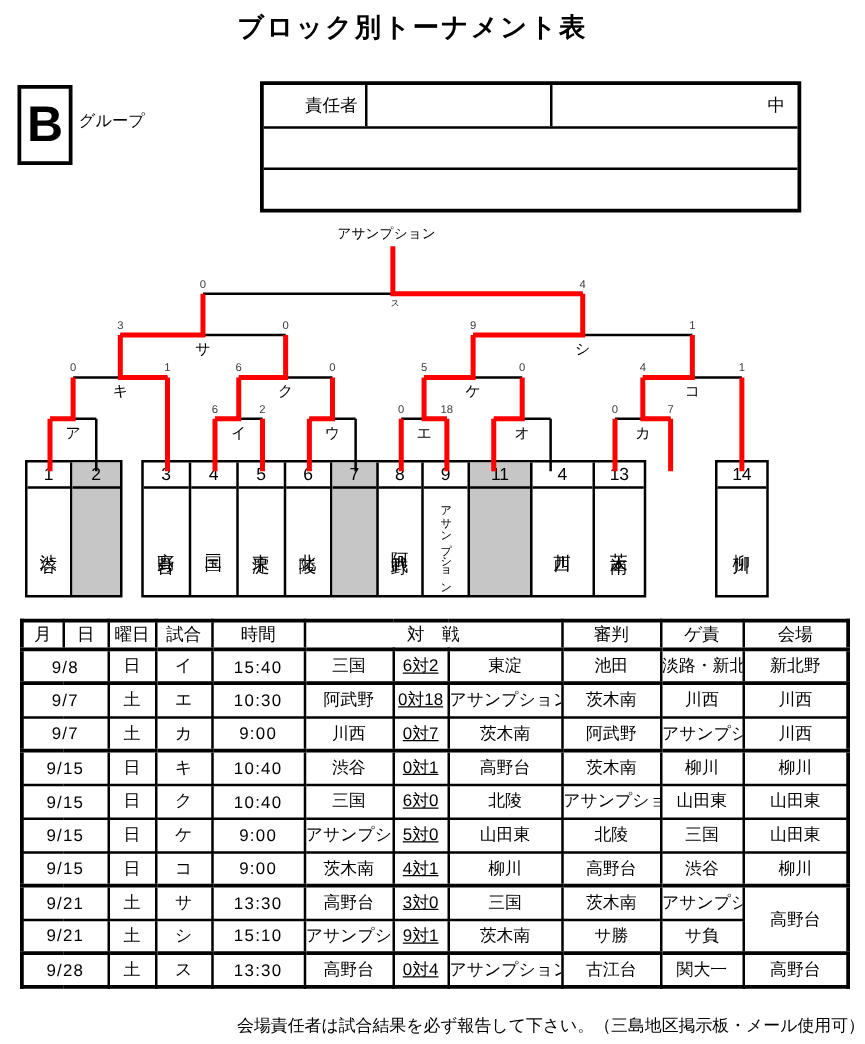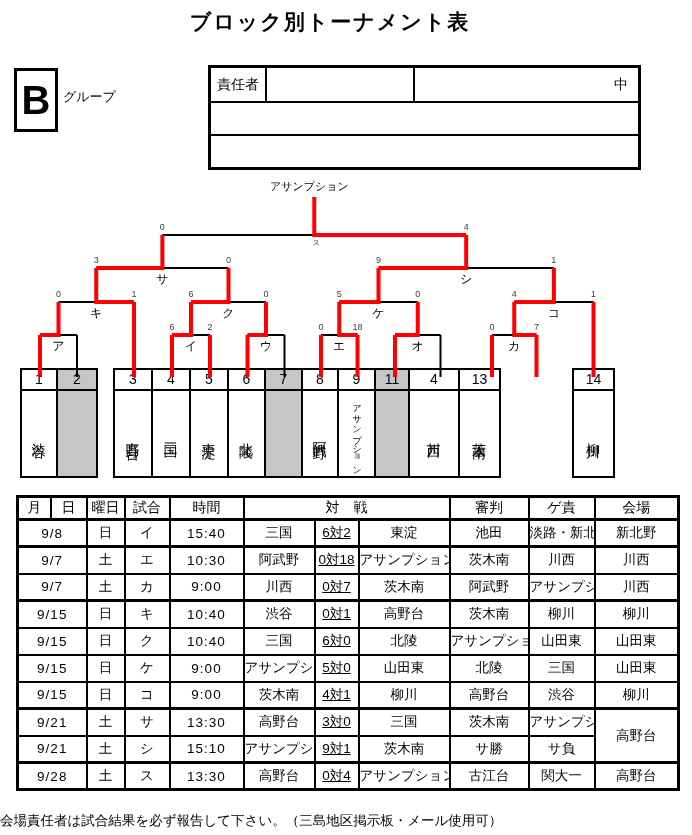--- a/index.html
+++ b/index.html
@@ -7,21 +7,21 @@
     width:692px;height:835px;position:relative;background:#ffffff;color:#000;
     font-family:"Liberation Sans","DejaVu Sans",sans-serif;overflow:hidden;
   }
   .abs{position:absolute;}
   .title{top:8px;left:0;width:660px;text-align:center;font-size:21px;font-weight:600;letter-spacing:2px;}
   .group-box{left:14px;top:68px;width:44px;height:64px;border:3px solid #000;
     display:flex;align-items:center;justify-content:center;font-size:40px;font-weight:700;box-sizing:border-box;}
   .group-label{left:63px;top:88px;font-size:13px;}
   
   .info-form{left:208px;top:65px;width:433px;border:3px solid #000;box-sizing:border-box;background:#fff;}
-  .if-row{display:flex;border-bottom:2px solid #000;}
+  .if-row{display:flex;border-bottom:2px solid #000;padding-left:27px;}
   .if-row:last-child{border-bottom:none;}
   .if-cell{display:flex;align-items:center;justify-content:center;font-size:14px;box-sizing:border-box;}
   .br{border-right:2px solid #000;}
   .r1{height:33px;}
   .r23{height:31px;}
   .w56{width:56px;} .w148{width:148px;} .w88{width:88px;} .w92{width:92px;}
   .grow{flex:1;}
   .suffix-cell{justify-content:flex-end;padding-right:10px;}
   
   #bracket-svg{left:0;top:0;pointer-events:none;z-index:3;}
@@ -46,21 +46,21 @@
     font-size:13.5px;font-weight:400;overflow:hidden;white-space:nowrap;}
   table.sched thead th{height:20px;font-size:14px;border-bottom:3px solid #000;}
   table.sched tbody tr{height:27px;}
   table.sched tbody tr.grp td{border-top:3px solid #000;}
   td.c-date{font-size:15px;letter-spacing:1px;}
   td.c-time{font-size:15px;letter-spacing:1px;}
   td.c-score{font-size:11px;text-decoration:underline;}
   td.sm{font-size:9px;}
   td.sm8{font-size:8px;}
   td.sm10{font-size:10px;}
-  .footer-note{top:812px;left:0;width:692px;text-align:left;font-size:13.5px;font-weight:500;}
+  .footer-note{top:812px;left:0;width:692px;text-align:right;font-size:13.5px;font-weight:500;}
 </style>
 </head>
 <body>
 
 <div class="abs title">ブロック別トーナメント表</div>
 
 <div class="abs group-box">
   <span>B</span>
 </div>
 <div class="abs group-label">グループ</div>
@@ -191,21 +191,21 @@
         <div class="tname"></div>
       </div>
       <div class="tcol" style="width: 36px;">
         <div class="tnum">8</div>
         <div class="tname">阿武野</div>
       </div>
       <div class="tcol" style="width: 37px;">
         <div class="tnum">9</div>
         <div class="tname long">アサンプション</div>
       </div>
-      <div class="tcol bye" style="width: 34px;">
+      <div class="tcol bye" style="width: 50px;">
         <div class="tnum">11</div>
         <div class="tname"></div>
       </div>
       <div class="tcol" style="width: 50px;">
         <div class="tnum">4</div>
         <div class="tname">川西</div>
       </div>
       <div class="tcol" style="width: 39px;">
         <div class="tnum">13</div>
         <div class="tname">茨木南</div>

